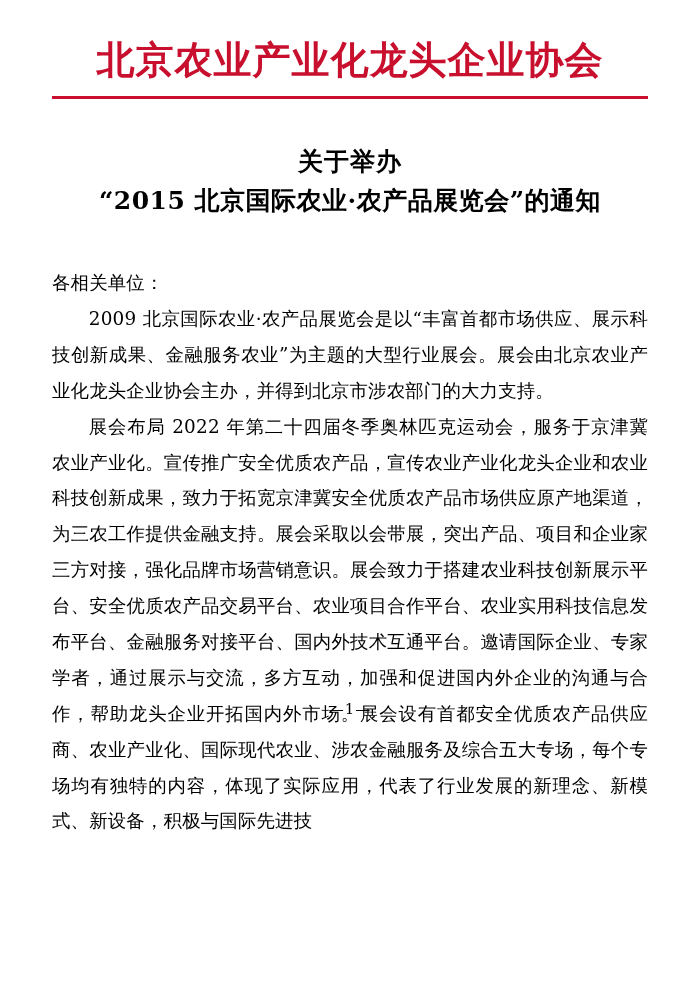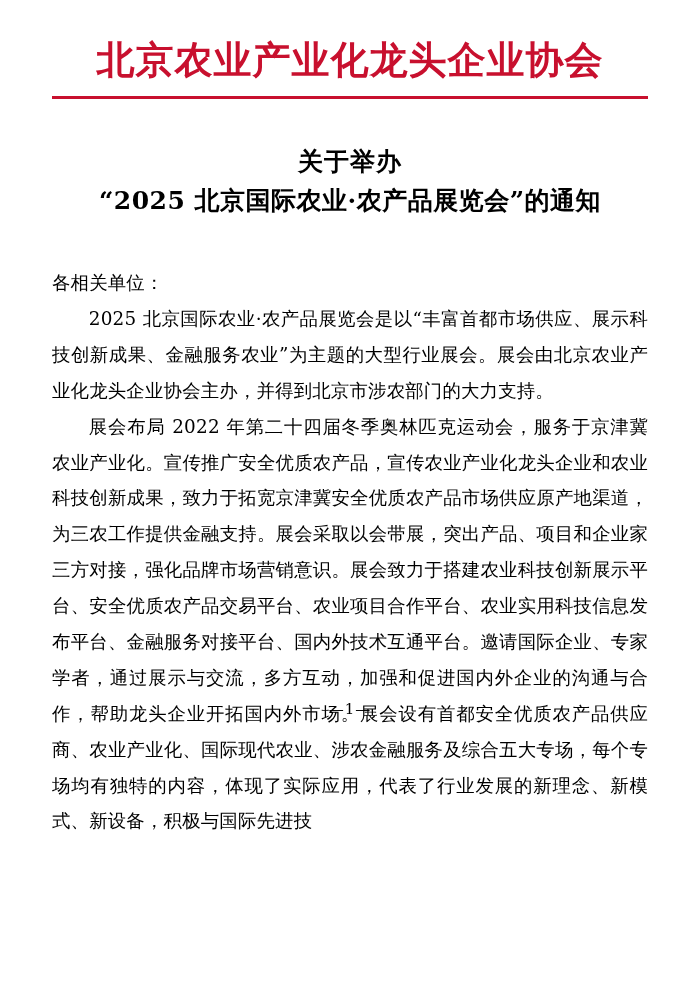--- a/index.html
+++ b/index.html
@@ -91,24 +91,24 @@
 </head>
 <body>
 
 <div class="page">
 
   <div class="letterhead">北京农业产业化龙头企业协会</div>
   <div class="rule"></div>
 
   <div class="title-block">
     <div class="title-line-1">关于举办</div>
-    <div class="title-line-2">“2025 北京国际农业·农产品展览会”的通知</div>
+    <div class="title-line-2">“2015 北京国际农业·农产品展览会”的通知</div>
   </div>
 
   <div class="body-block">
     <p class="salutation">各相关单位：</p>
-    <p class="para">2025 北京国际农业·农产品展览会是以“丰富首都市场供应、展示科技创新成果、金融服务农业”为主题的大型行业展会。展会由北京农业产业化龙头企业协会主办，并得到北京市涉农部门的大力支持。</p>
+    <p class="para">2009 北京国际农业·农产品展览会是以“丰富首都市场供应、展示科技创新成果、金融服务农业”为主题的大型行业展会。展会由北京农业产业化龙头企业协会主办，并得到北京市涉农部门的大力支持。</p>
     <p class="para">展会布局 2022 年第二十四届冬季奥林匹克运动会，服务于京津冀农业产业化。宣传推广安全优质农产品，宣传农业产业化龙头企业和农业科技创新成果，致力于拓宽京津冀安全优质农产品市场供应原产地渠道，为三农工作提供金融支持。展会采取以会带展，突出产品、项目和企业家三方对接，强化品牌市场营销意识。展会致力于搭建农业科技创新展示平台、安全优质农产品交易平台、农业项目合作平台、农业实用科技信息发布平台、金融服务对接平台、国内外技术互通平台。邀请国际企业、专家学者，通过展示与交流，多方互动，加强和促进国内外企业的沟通与合作，帮助龙头企业开拓国内外市场。展会设有首都安全优质农产品供应商、农业产业化、国际现代农业、涉农金融服务及综合五大专场，每个专场均有独特的内容，体现了实际应用，代表了行业发展的新理念、新模式、新设备，积极与国际先进技</p>
   </div>
 
   <div class="footer">—1—</div>
 
 </div>
 
 </body></html>

